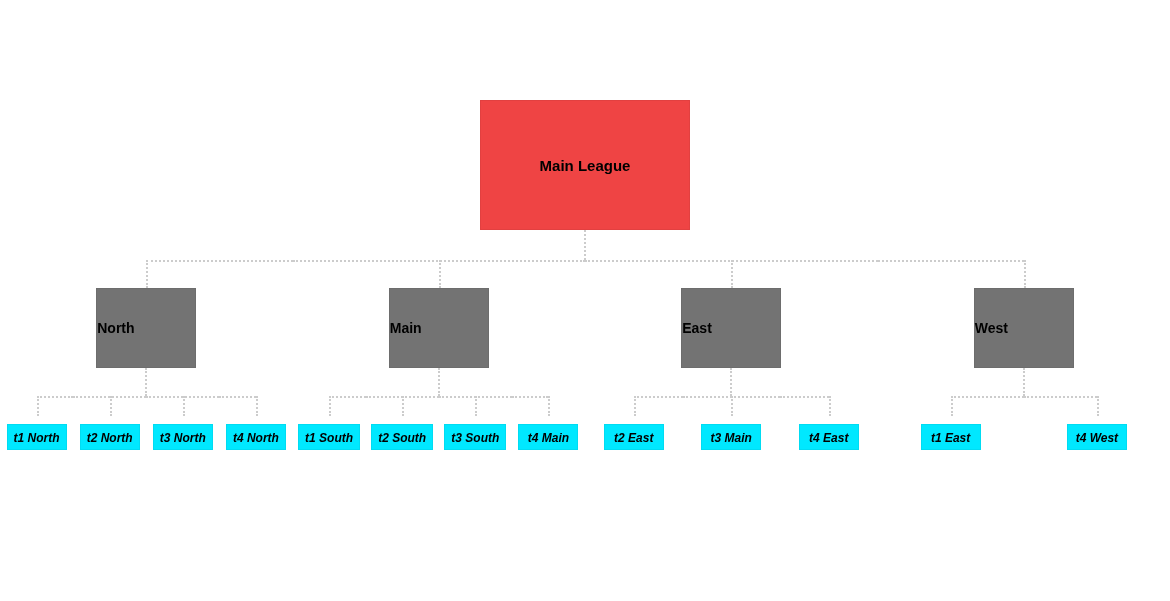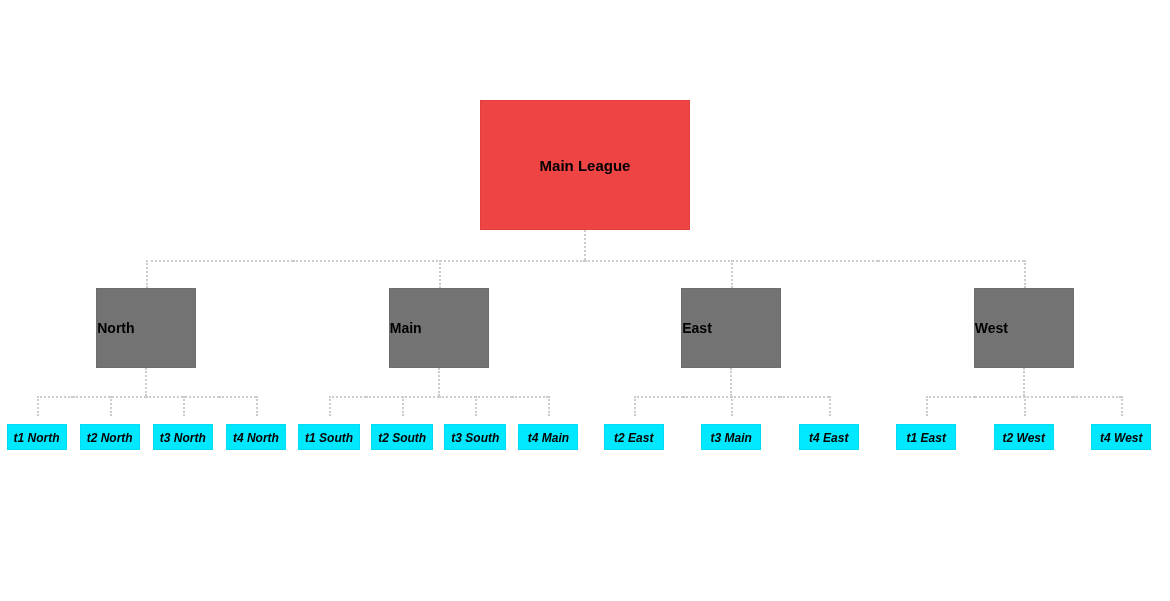--- a/index.html
+++ b/index.html
@@ -232,25 +232,20 @@
       </div>
       <div class="div-down"></div>
       <div class="teams-row">
         <div class="team-col">
             <div class="team-box">
               <span>t1 East</span>
             </div>
           </div>
         <div class="team-col">
             <div class="team-box">
-              <span>t2 West</span>
-            </div>
-          </div>
-        <div class="team-col">
-            <div class="team-box">
               <span>t4 West</span>
             </div>
           </div>
       </div>
     </div>
 
   </div>
 </div>
 
 </body></html>

